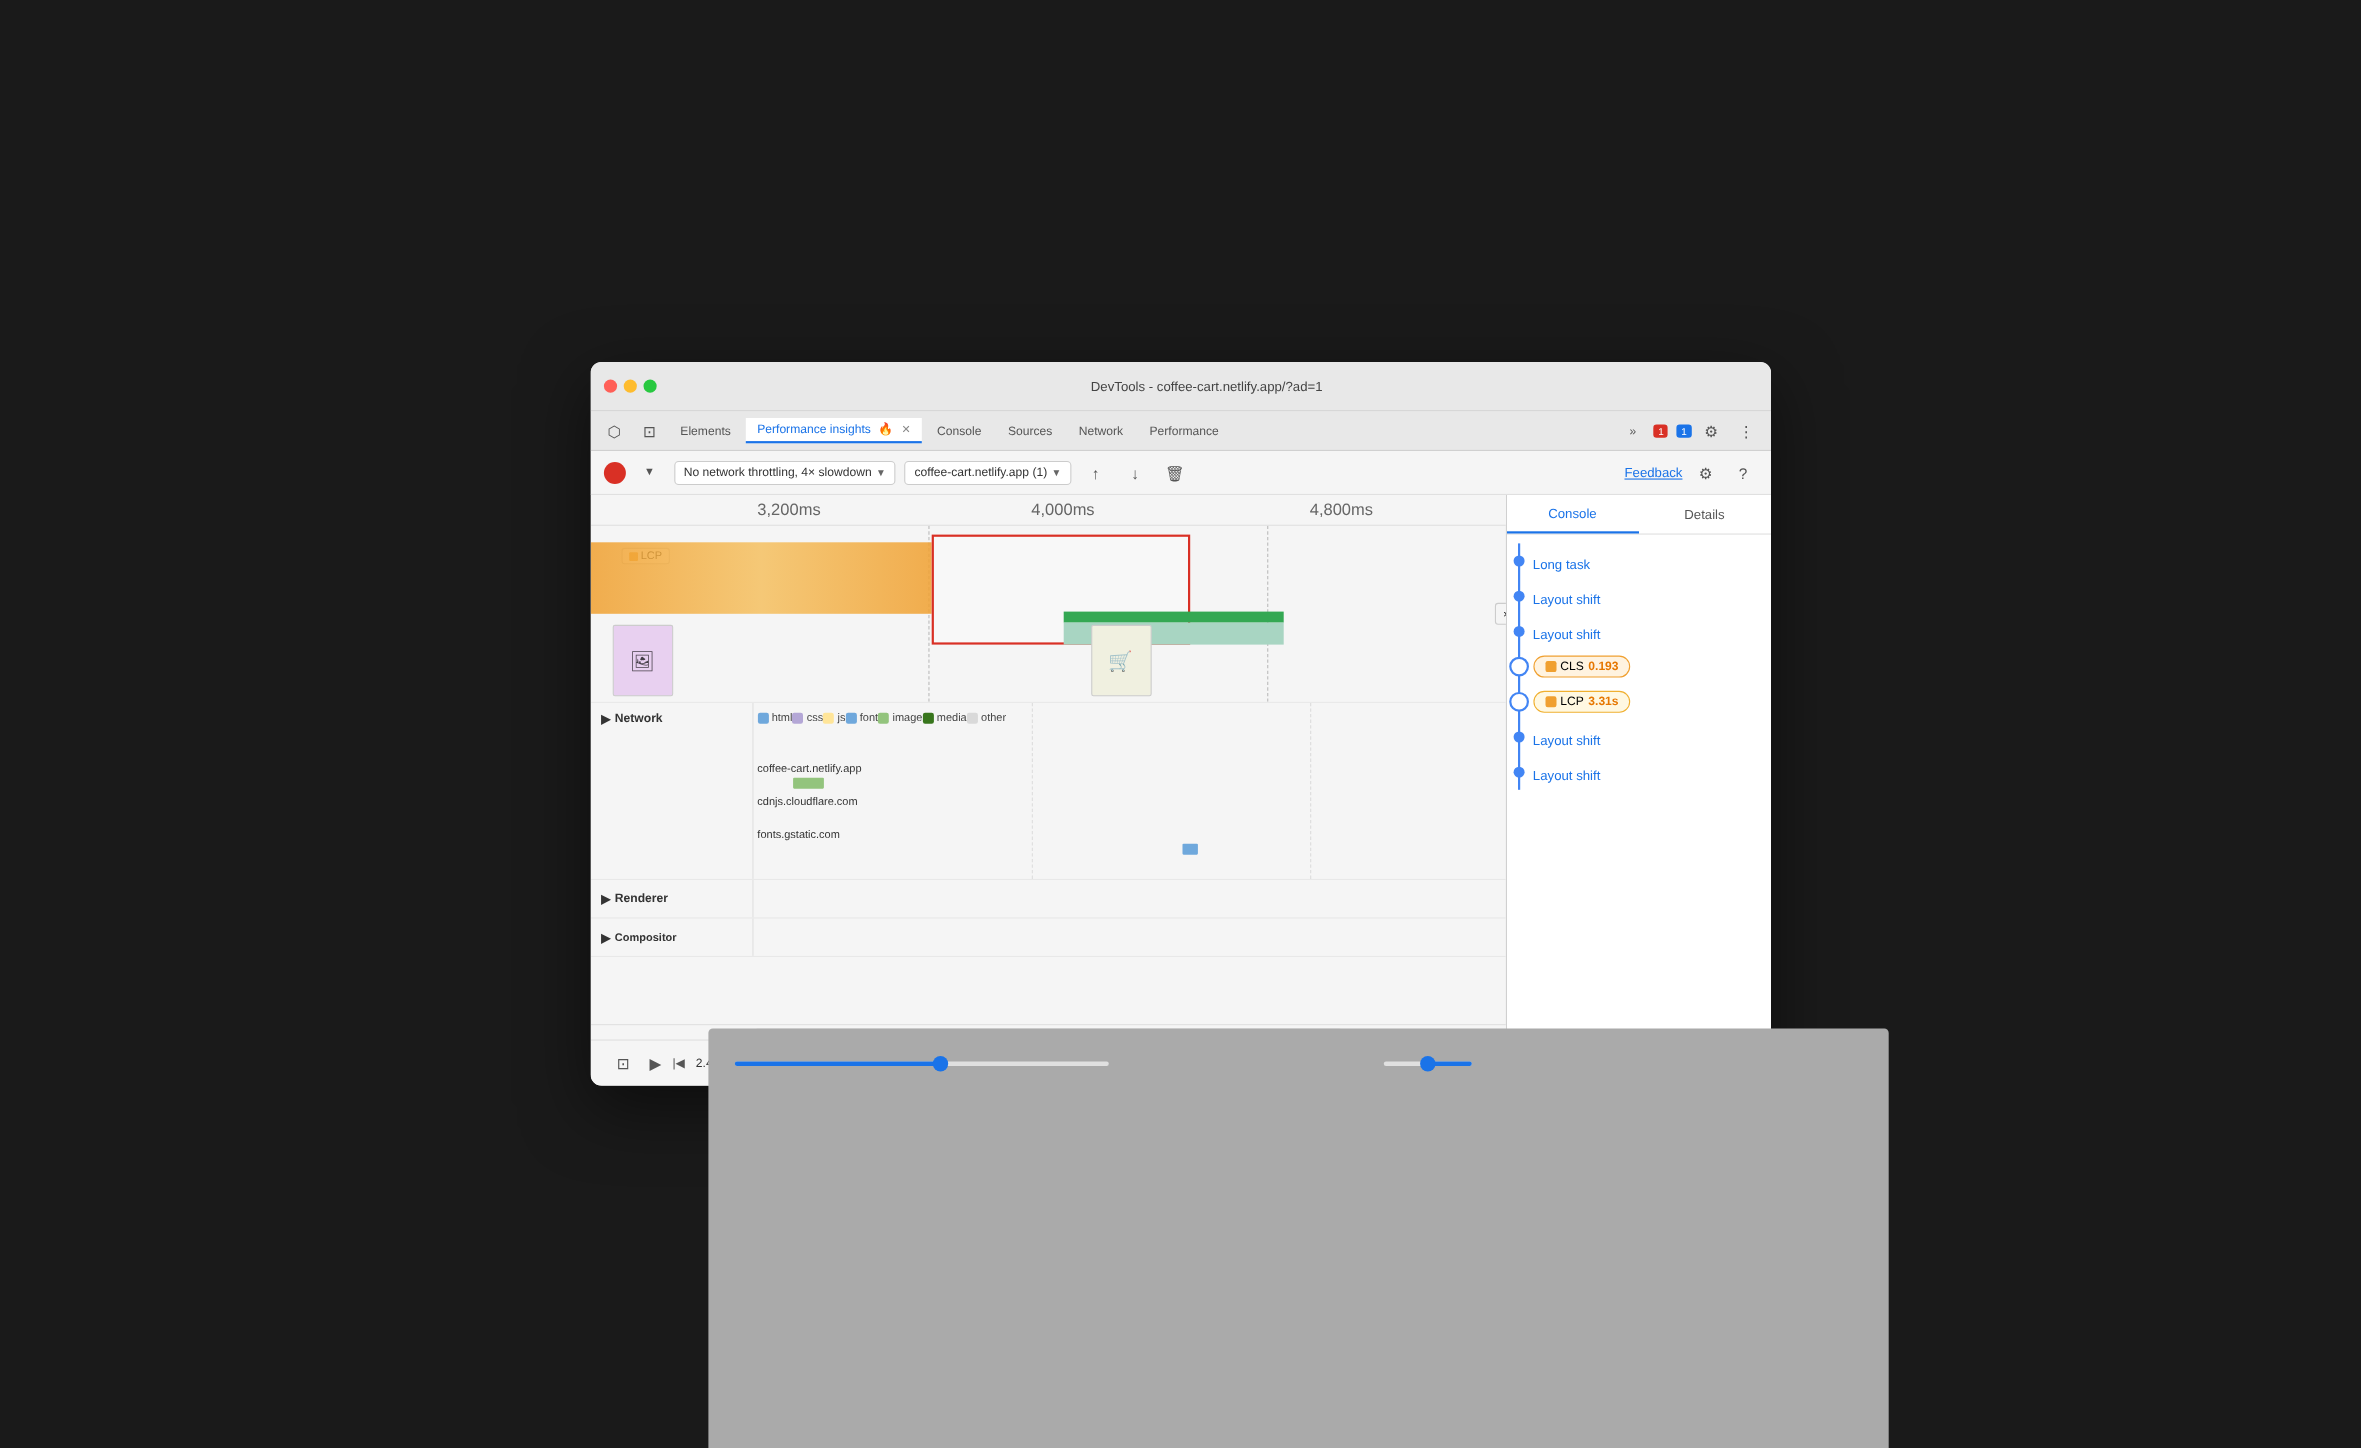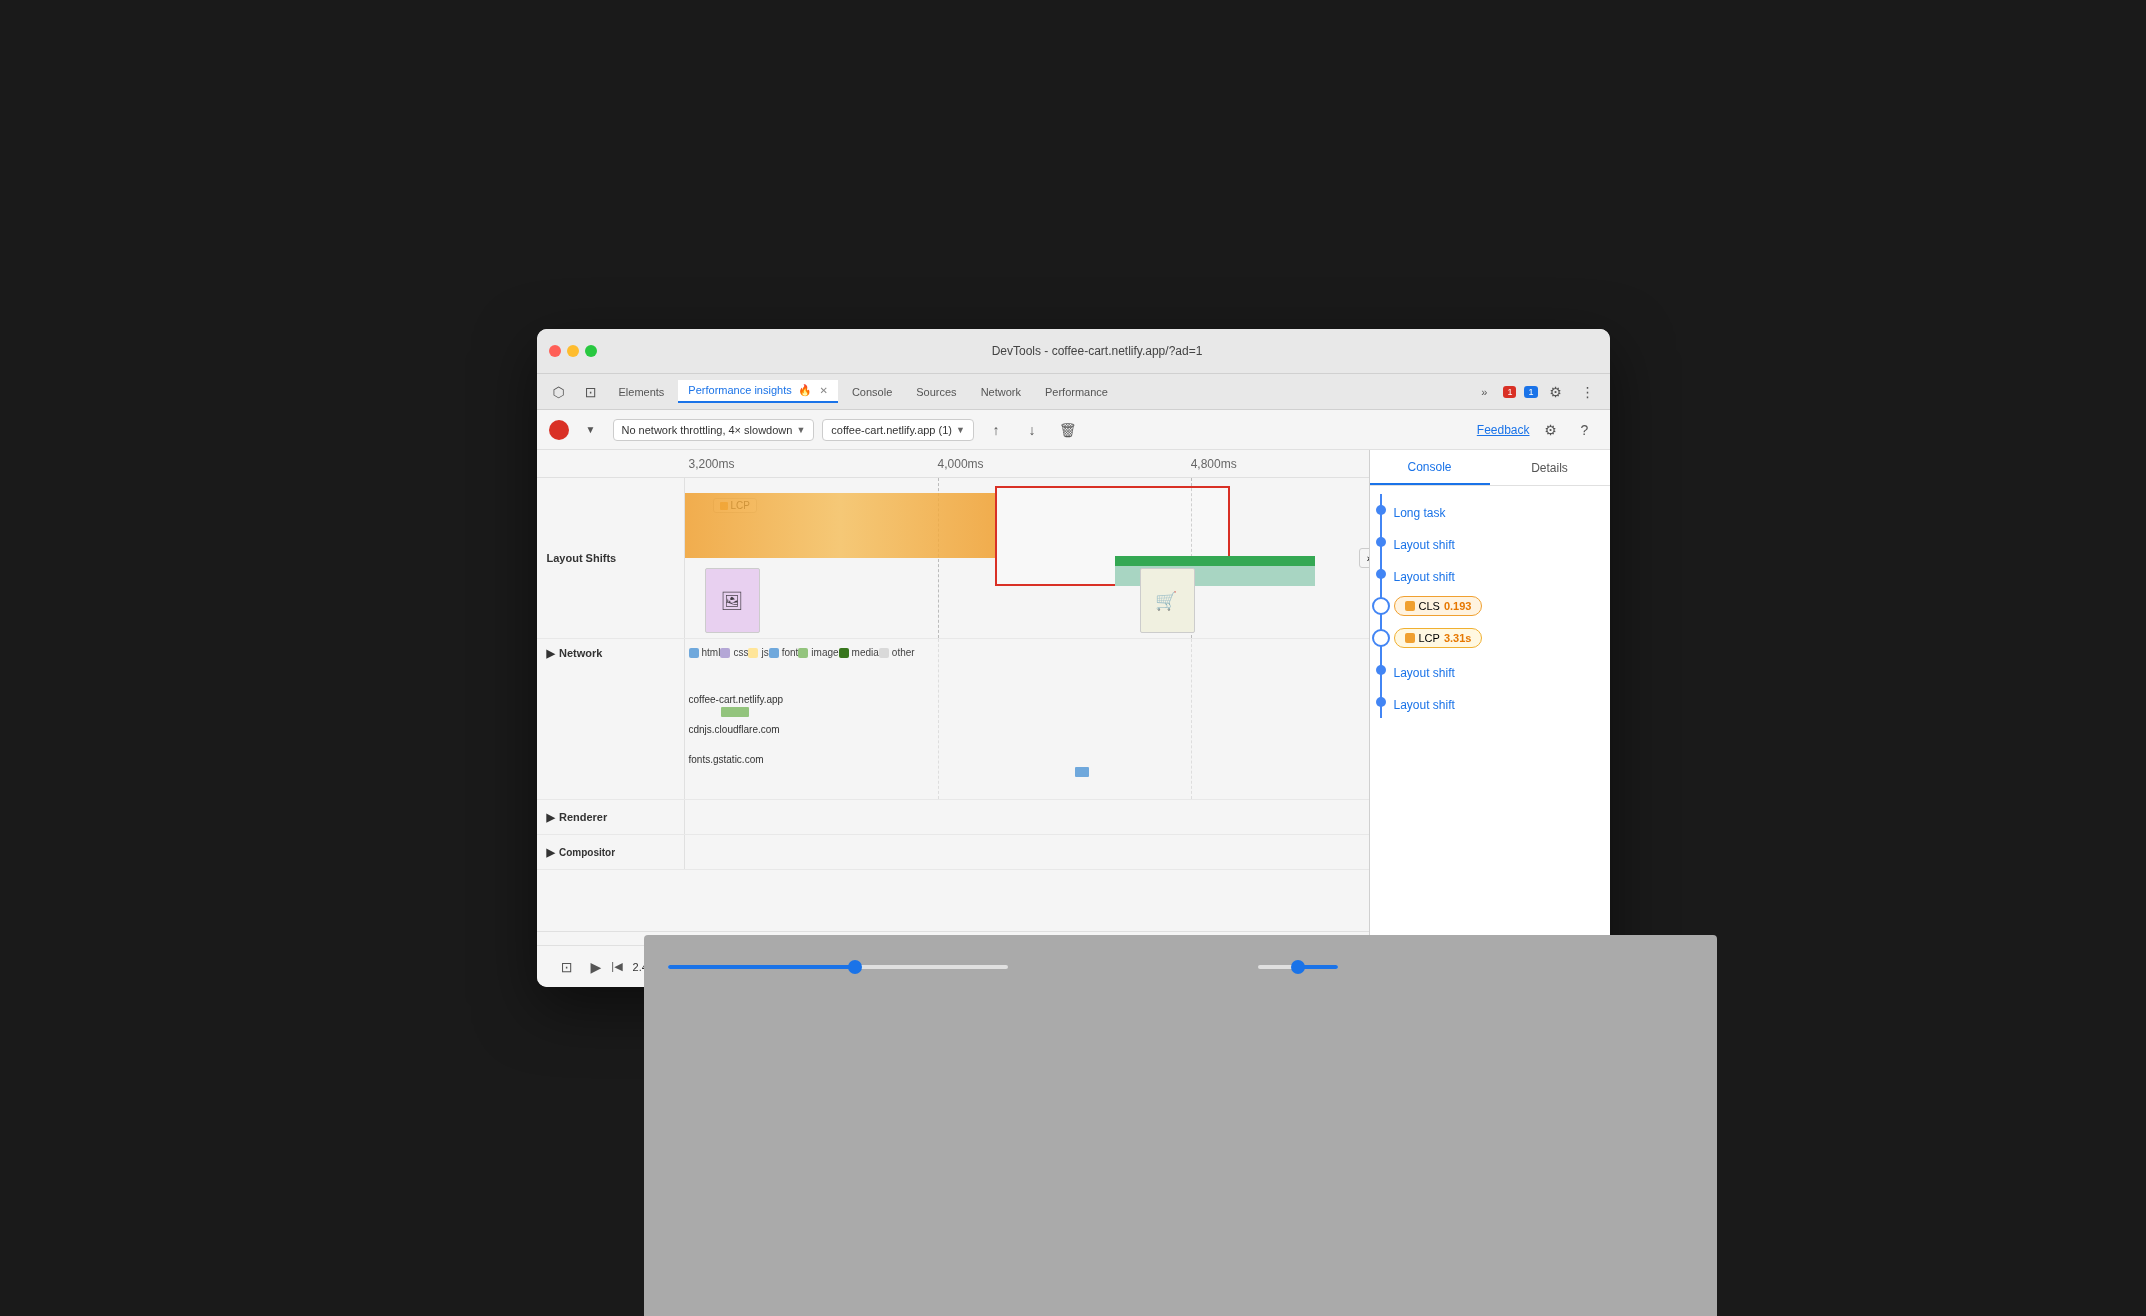--- a/index.html
+++ b/index.html
@@ -189,21 +189,21 @@
       flex: 1;
       display: flex;
       align-items: center;
       padding: 0 4px;
       position: relative;
       font-size: 10px;
       color: #666;
     }
     .ruler-mark {
       position: absolute;
-      font-size: 12px;
+      font-size: 15px;
       color: #666;
     }
     
     .timeline-tracks {
       flex: 1;
       overflow-y: auto;
       overflow-x: hidden;
     }
     .track-row {
       display: flex;
@@ -659,23 +659,20 @@
         <div class="timeline-ruler">
           <span class="ruler-mark" style="left: 4px;">3,200ms</span>
           <span class="ruler-mark" style="left: 37%;">4,000ms</span>
           <span class="ruler-mark" style="left: 74%;">4,800ms</span>
         </div>
       </div>
 
       <div class="timeline-tracks">
 
         <div class="track-row layout-shifts-row">
-          <div class="track-label">
-            <span>Layout Shifts</span>
-          </div>
           <div class="track-content layout-shifts-content">
 
             <div class="dashed-vline" style="left: 37%;"></div>
             <div class="dashed-vline" style="left: 74%;"></div>
 
             <div class="lcp-badge">
               <div class="lcp-dot"></div>
               <span>LCP</span>
             </div>
 

